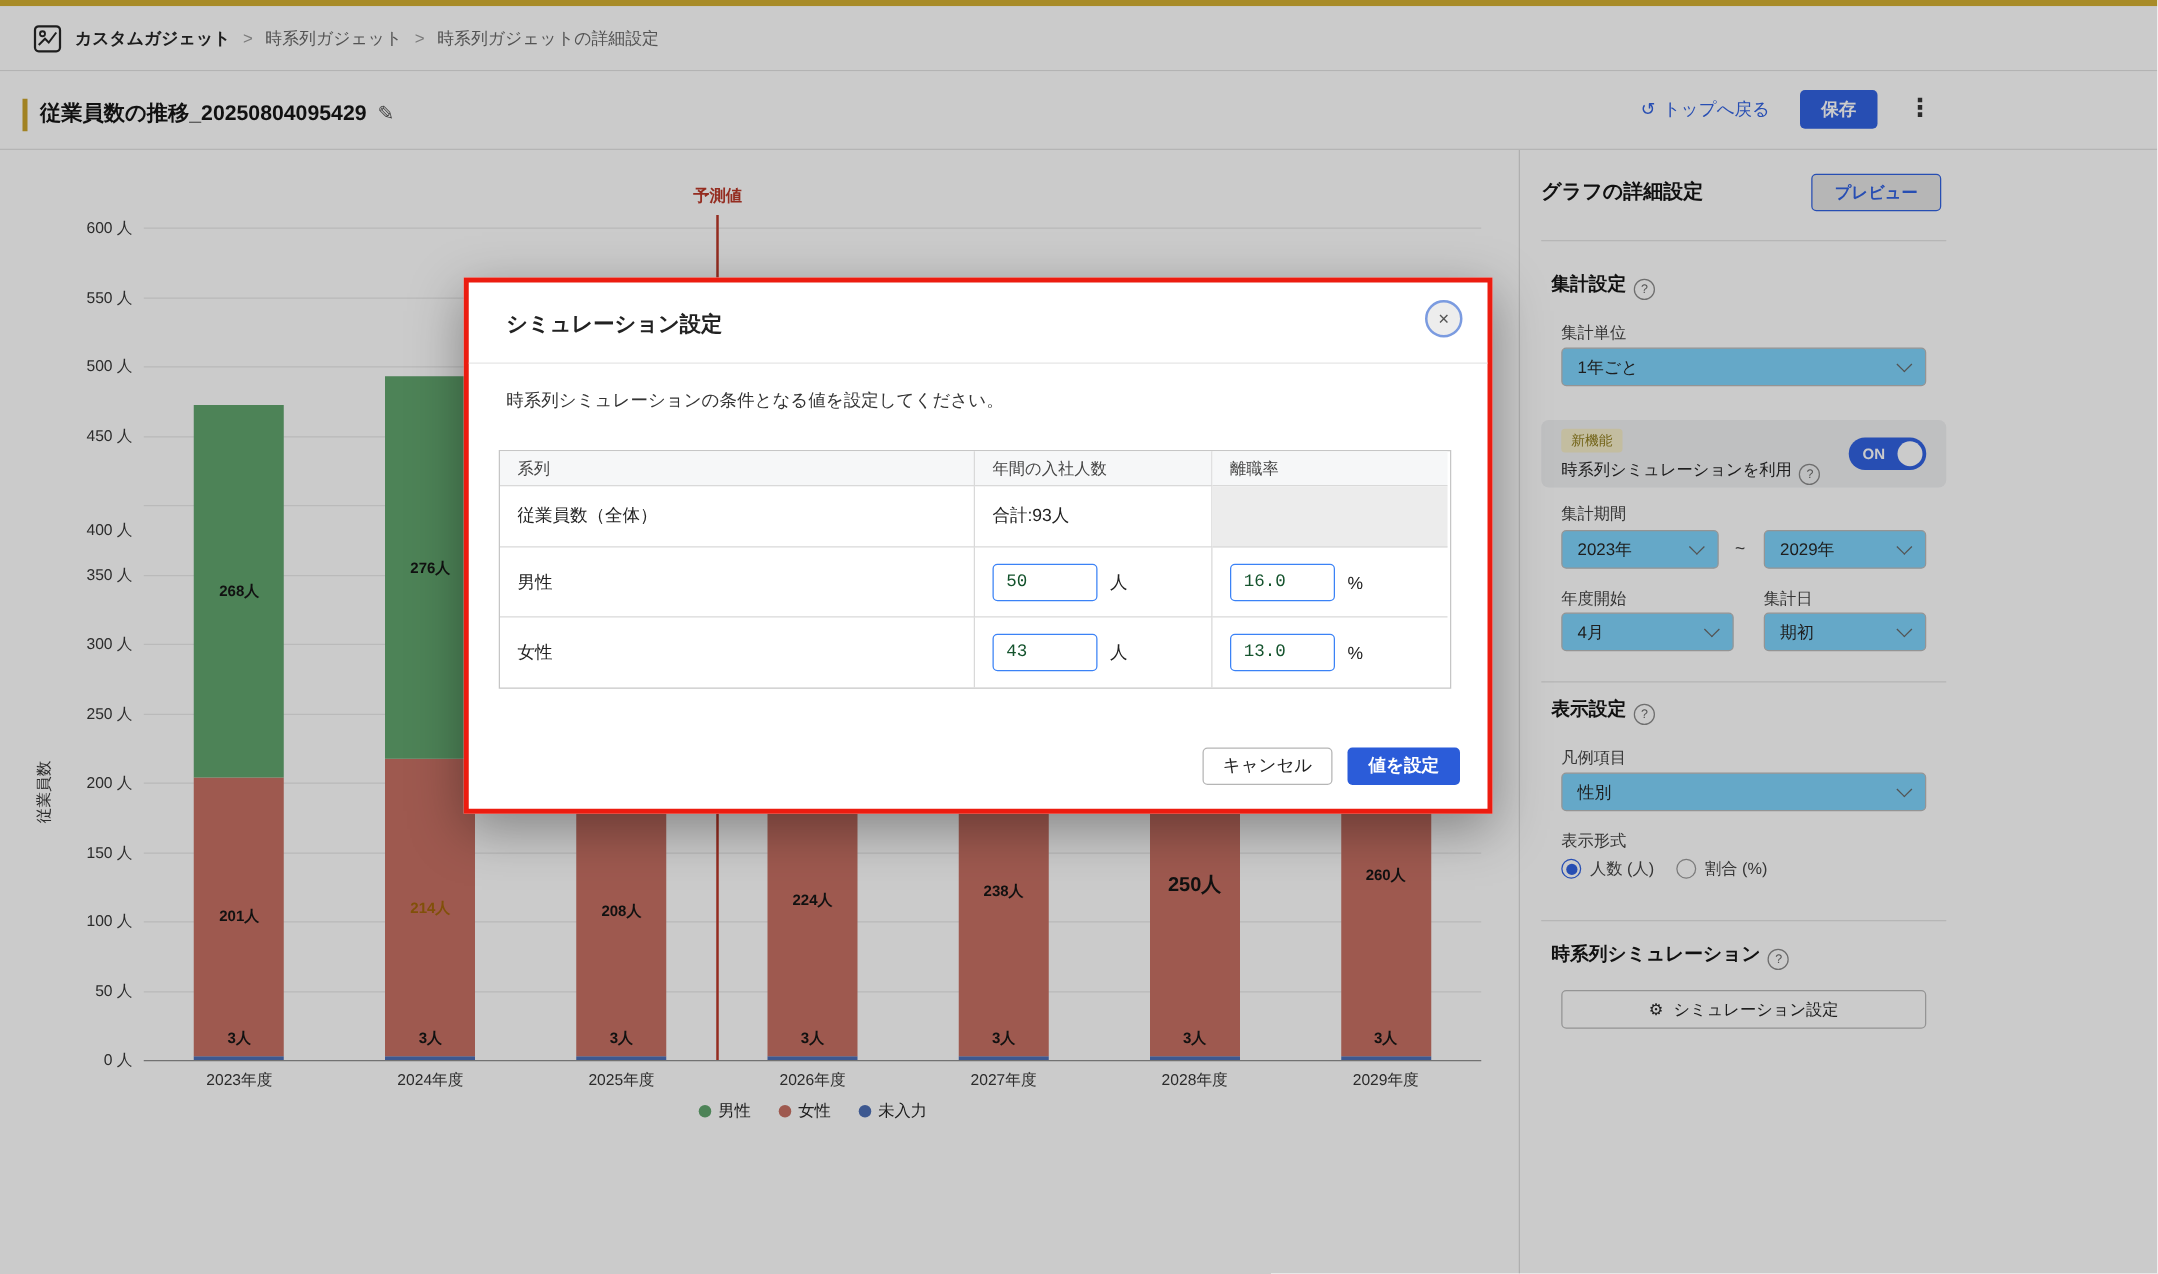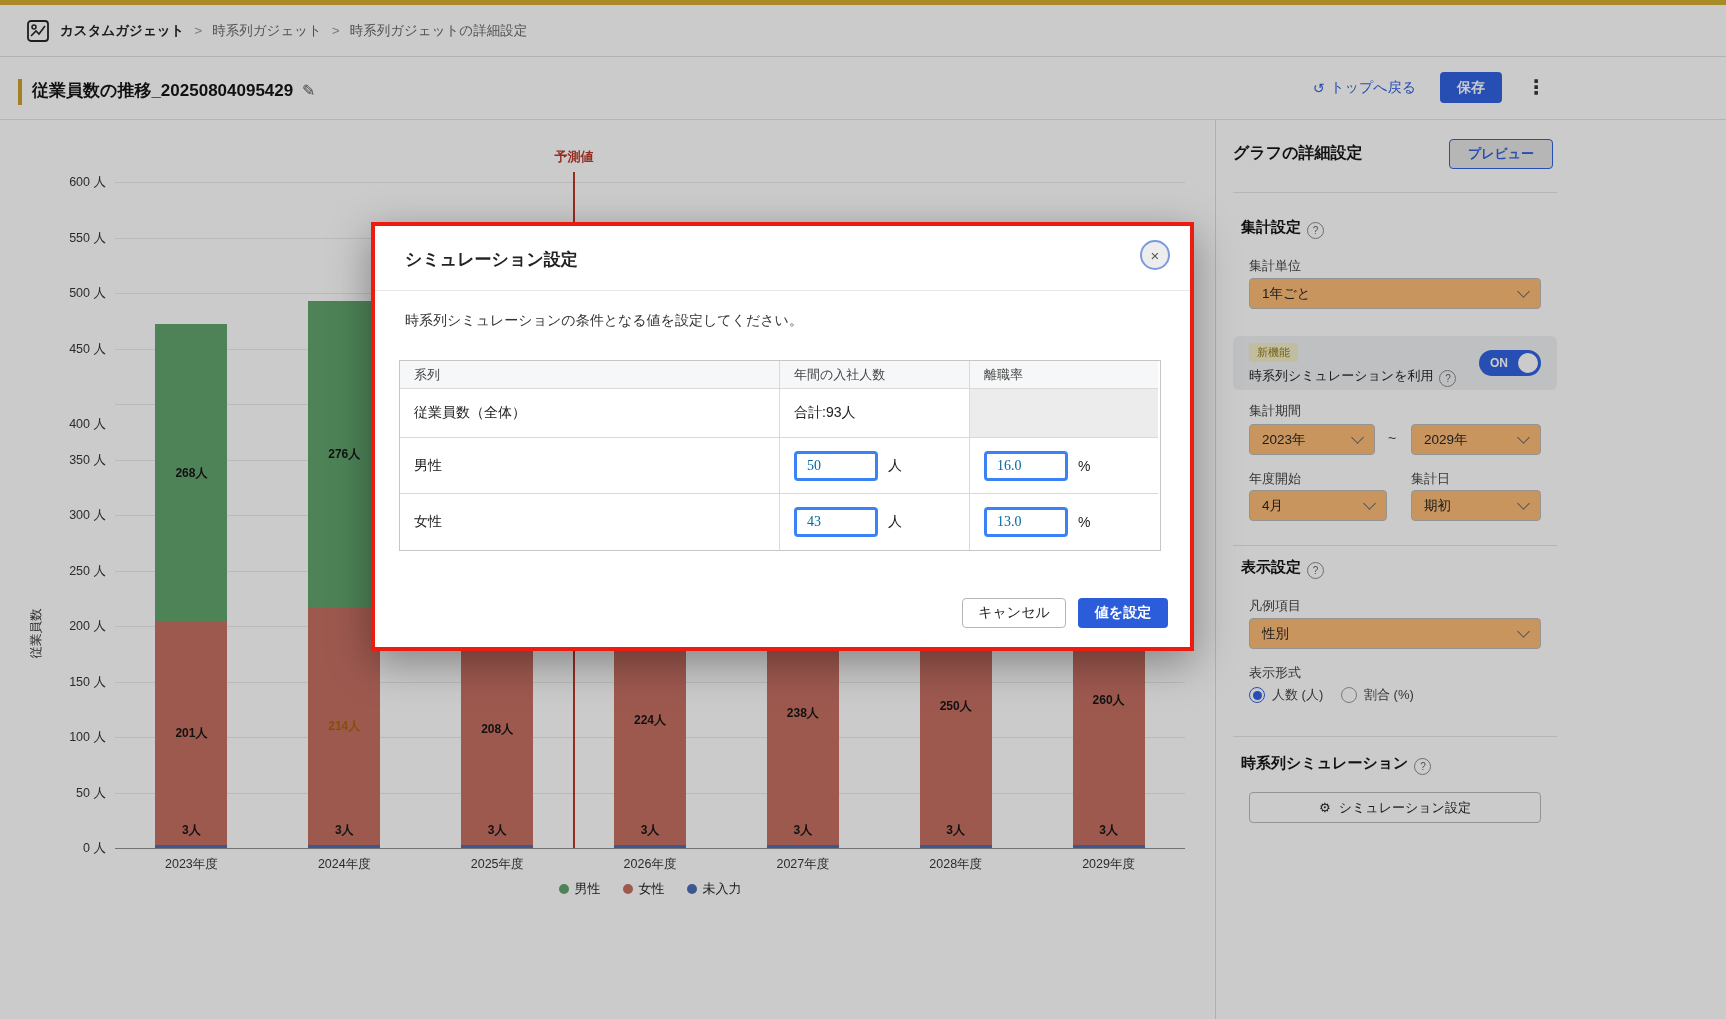--- a/index.html
+++ b/index.html
@@ -43,21 +43,21 @@
   .sb-h1{position:absolute;left:17px;top:23px;font-size:16px;font-weight:bold;color:#111;}
   .btn-preview{position:absolute;left:233px;top:19px;width:104px;height:30px;background:#e5e5e5;
                color:#2e5fe0;border:1.5px solid #2e5fe0;border-radius:4px;font-size:13px;
                font-weight:bold;cursor:pointer;font-family:inherit;}
   .sb-sec{position:absolute;font-size:15px;font-weight:bold;color:#111;}
   .sb-label{position:absolute;font-size:13px;color:#404040;}
   .q{display:inline-flex;align-items:center;justify-content:center;width:15px;height:15px;
      border:1.2px solid #888;border-radius:50%;font-size:10px;font-weight:normal;color:#666;
      margin-left:6px;vertical-align:-2px;cursor:pointer;}
   .dd{position:absolute;display:flex;align-items:center;justify-content:space-between;height:31px;
-      padding:0 12px;background:#fdba74;border:1px solid #b9b9b9;border-radius:4px;font-size:13.5px;
+      padding:0 12px;background:#7dd3fc;border:1px solid #b9b9b9;border-radius:4px;font-size:13.5px;
       color:#222;box-sizing:border-box;cursor:pointer;}
   .chev{width:8px;height:8px;border-left:1.6px solid #666;border-bottom:1.6px solid #666;
         transform:rotate(-45deg);margin-top:-4px;}
   .panel{position:absolute;left:17px;top:216px;width:324px;height:54px;background:#f0f1f3;border-radius:6px;}
   .badge-new{position:absolute;left:16px;top:7px;font-size:11px;color:#8f7d1c;background:#f5edc8;
              border-radius:3px;padding:2px 8px;}
   .panel-label{position:absolute;left:16px;top:31px;font-size:13px;color:#222;}
   .toggle{position:absolute;right:16px;top:14px;width:62px;height:26px;border-radius:13px;
           background:#2e5fe0;color:#fff;font-size:12px;font-weight:bold;cursor:pointer;}
   .toggle-txt{position:absolute;left:11px;top:6px;}
@@ -83,22 +83,22 @@
   .modal-desc{position:absolute;left:30px;top:86px;font-size:14px;color:#333;}
   .simtable{position:absolute;left:24px;top:134px;width:760px;border:1px solid #c6c6c6;
             display:grid;grid-template-columns:380px 190px 188px;grid-template-rows:28px 49px 56px 56px;
             font-size:14px;box-sizing:content-box;}
   .tc{border-bottom:1px solid #d9d9d9;border-right:1px solid #d9d9d9;display:flex;align-items:center;
       padding:0 14px;color:#222;}
   .tc.last-col{border-right:none;}
   .tc.last-row{border-bottom:none;}
   .th{background:#f6f7f8;font-size:13px;color:#444;}
   .tc.disabled{background:#ececec;}
-  .num{width:84px;height:30px;border:3px solid #3b82f6;border-radius:4px;padding:0 10px;
-       font-size:14px;font-family:Liberation Serif, serif;box-sizing:border-box;color:#0369a1;}
+  .num{width:84px;height:30px;border:1px solid #3b82f6;border-radius:4px;padding:0 10px;
+       font-size:14px;font-family:Liberation Mono, monospace;box-sizing:border-box;color:#14532d;}
   .unit{margin-left:10px;font-size:14px;color:#222;}
   .modal-actions{position:absolute;right:22px;top:372px;display:flex;gap:12px;padding-left:22px;}
   .btn-ghost{width:104px;height:30px;background:#fff;border:1px solid #b5b5b5;border-radius:4px;
              font-size:14px;color:#222;cursor:pointer;font-family:inherit;}
   .btn-primary{width:90px;height:30px;background:#2b5cd9;border:none;border-radius:4px;font-size:14px;
                font-weight:bold;color:#fff;cursor:pointer;font-family:inherit;}
 </style>
 </head>
 <body>
 
@@ -195,21 +195,21 @@
         <div style="position: absolute; left: 766.857px; top: 580.49px; width: 72px; height: 264.18px; background: rgb(198, 110, 96);"></div>
         <div style="position: absolute; left: 766.857px; top: 247.49px; width: 72px; height: 333px; background: rgb(94, 163, 107);"></div>
         <div style="position: absolute; left: 766.857px; top: 822px; width: 72px; text-align: center; font-size: 12px; font-weight: bold; color: rgb(17, 17, 17);">3人</div>
         <div style="position: absolute; left: 766.857px; top: 704.58px; width: 72px; text-align: center; font-size: 12px; font-weight: bold; color: rgb(17, 17, 17);">238人</div>
         <div style="position: absolute; left: 766.857px; top: 405.99px; width: 72px; text-align: center; font-size: 12px; font-weight: bold; color: rgb(17, 17, 17);">300人</div>
         <div style="position: absolute; left: 747.857px; top: 856px; width: 110px; text-align: center; font-size: 12.5px; color: rgb(51, 51, 51);">2027年度</div>
         <div style="position: absolute; left: 919.714px; top: 844.67px; width: 72px; height: 3.33px; background: rgb(74, 108, 180);"></div>
         <div style="position: absolute; left: 919.714px; top: 567.17px; width: 72px; height: 277.5px; background: rgb(198, 110, 96);"></div>
         <div style="position: absolute; left: 919.714px; top: 228.62px; width: 72px; height: 338.55px; background: rgb(94, 163, 107);"></div>
         <div style="position: absolute; left: 919.714px; top: 822px; width: 72px; text-align: center; font-size: 12px; font-weight: bold; color: rgb(17, 17, 17);">3人</div>
-        <div style="position: absolute; left: 919.714px; top: 697.92px; width: 72px; text-align: center; font-size: 12px; font-weight: bold; color: rgb(17, 17, 17);">250人</div>
+        <div style="position: absolute; left: 919.714px; top: 697.92px; width: 72px; text-align: center; font-size: 16px; font-weight: bold; color: rgb(17, 17, 17);">250人</div>
         <div style="position: absolute; left: 919.714px; top: 389.895px; width: 72px; text-align: center; font-size: 12px; font-weight: bold; color: rgb(17, 17, 17);">305人</div>
         <div style="position: absolute; left: 900.714px; top: 856px; width: 110px; text-align: center; font-size: 12.5px; color: rgb(51, 51, 51);">2028年度</div>
         <div style="position: absolute; left: 1072.57px; top: 844.67px; width: 72px; height: 3.33px; background: rgb(74, 108, 180);"></div>
         <div style="position: absolute; left: 1072.57px; top: 556.07px; width: 72px; height: 288.6px; background: rgb(198, 110, 96);"></div>
         <div style="position: absolute; left: 1072.57px; top: 234.17px; width: 72px; height: 321.9px; background: rgb(94, 163, 107);"></div>
         <div style="position: absolute; left: 1072.57px; top: 822px; width: 72px; text-align: center; font-size: 12px; font-weight: bold; color: rgb(17, 17, 17);">3人</div>
         <div style="position: absolute; left: 1072.57px; top: 692.37px; width: 72px; text-align: center; font-size: 12px; font-weight: bold; color: rgb(17, 17, 17);">260人</div>
         <div style="position: absolute; left: 1072.57px; top: 387.12px; width: 72px; text-align: center; font-size: 12px; font-weight: bold; color: rgb(17, 17, 17);">290人</div>
         <div style="position: absolute; left: 1053.57px; top: 856px; width: 110px; text-align: center; font-size: 12.5px; color: rgb(51, 51, 51);">2029年度</div>
       </div>

